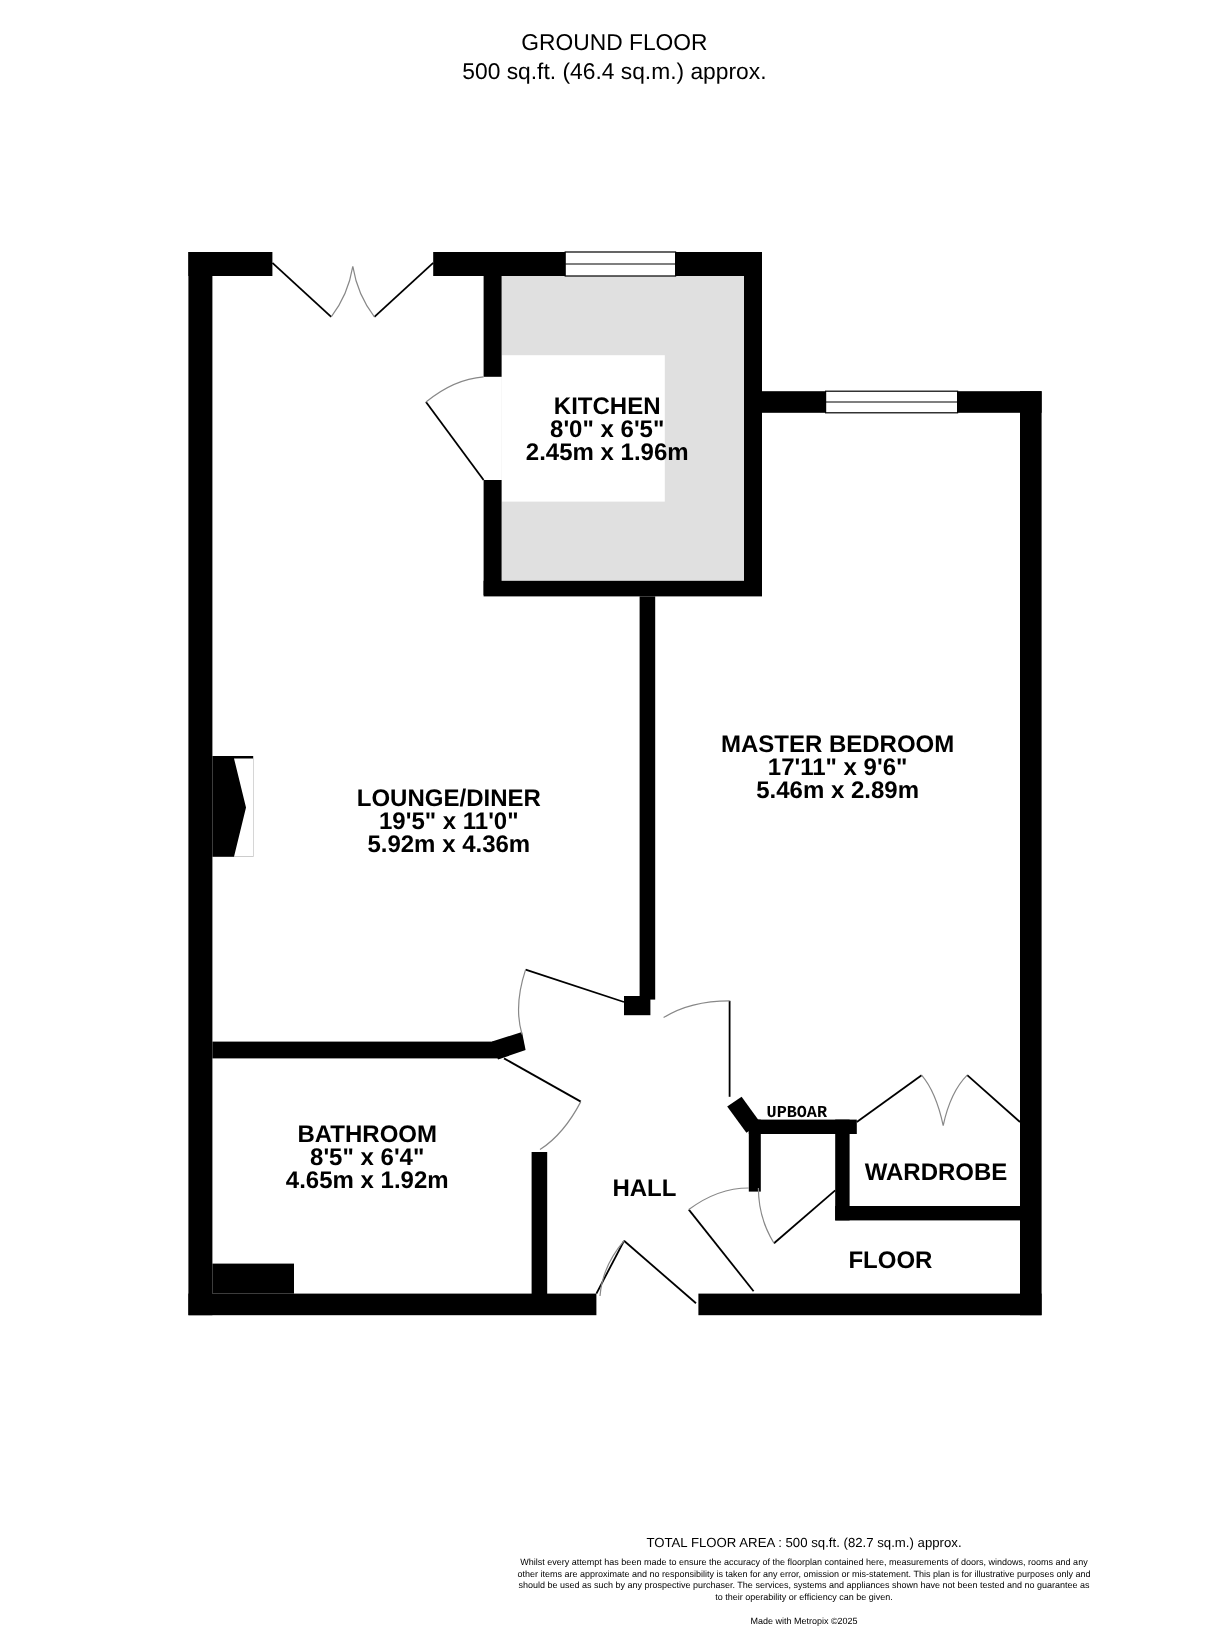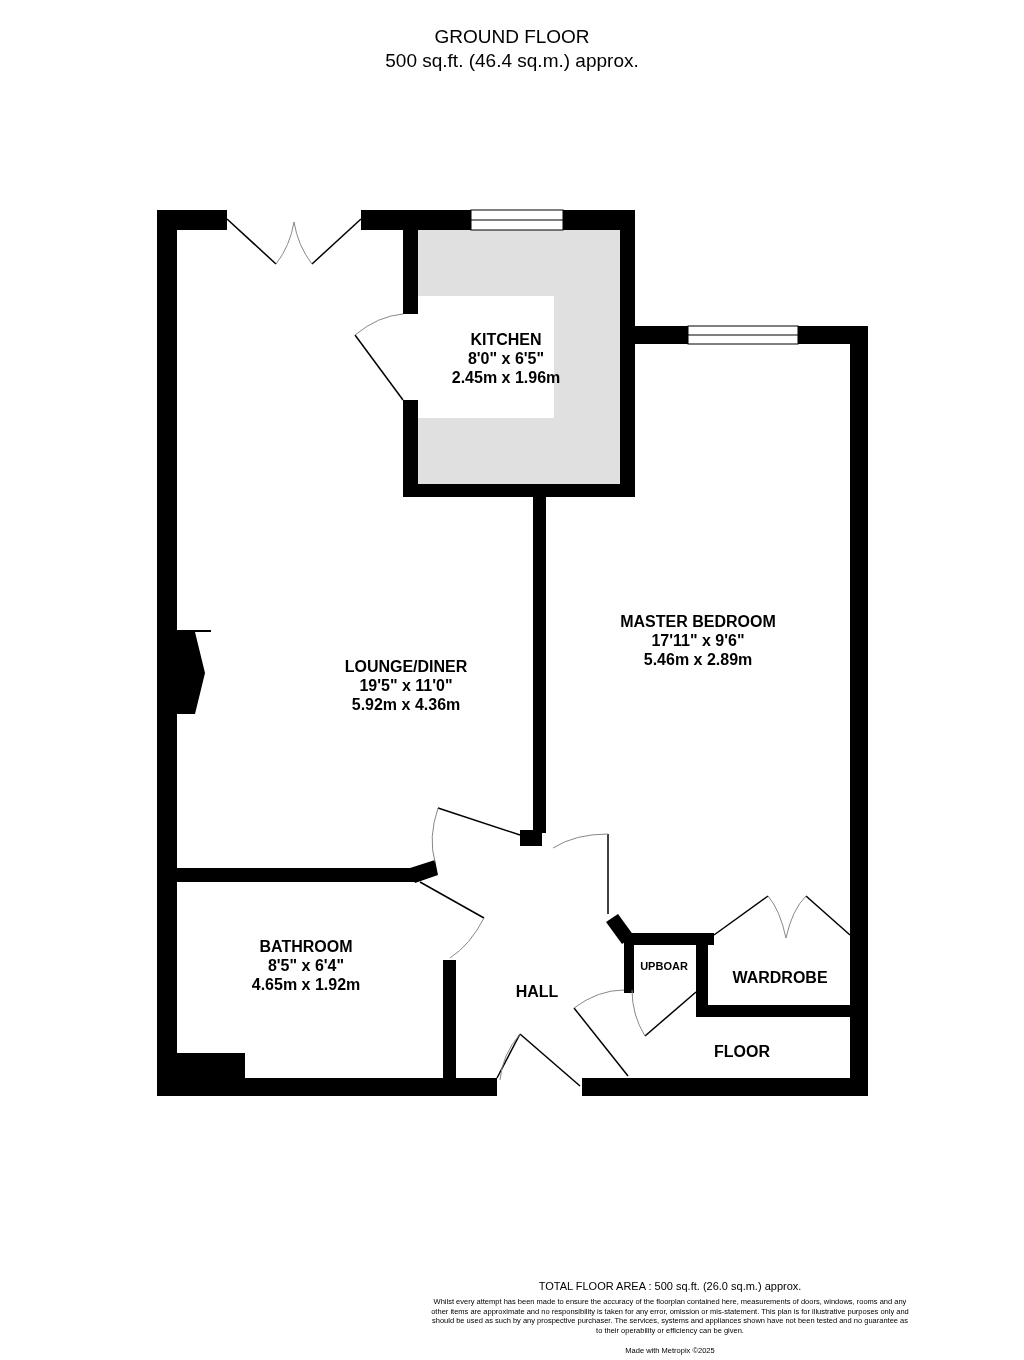--- a/index.html
+++ b/index.html
@@ -1,19 +1,19 @@
 <!DOCTYPE html>
 <html><head>
 <meta charset="utf-8">
 <style>
   html,body{margin:0;padding:0;background:#fff;}
   body{width:1024px;height:1360px;position:relative;overflow:hidden;font-family:"Liberation Sans",sans-serif;color:#000;}
   .hdr{position:absolute;left:0;width:1024px;text-align:center;font-size:19px;}
   #plan{position:absolute;left:0;top:0;}
-  .lbl{position:absolute;text-align:center;font-weight:bold;font-size:16px;line-height:19px;white-space:nowrap;transform:translateX(-50%);}
+  .lbl{position:absolute;text-align:center;font-weight:bold;font-size:20px;line-height:19px;white-space:nowrap;transform:translateX(-50%);}
   .foot{position:absolute;left:430px;width:480px;text-align:center;}
 </style>
 </head>
 <body>
 
 <div class="hdr" style="top:26px;">GROUND FLOOR</div>
 <div class="hdr" style="top:50px;">500 sq.ft. (46.4 sq.m.) approx.</div>
 
 <svg id="plan" width="1024" height="1360">
 
@@ -99,30 +99,30 @@
 <div class="lbl" style="left:506px;top:330px;">
   <div>KITCHEN</div>
   <div>8'0"  x 6'5"</div>
   <div>2.45m  x 1.96m</div>
 </div>
 <div class="lbl" style="left:698px;top:612px;text-align:center;">
   <div>MASTER BEDROOM</div>
   <div>17'11"  x 9'6"</div>
   <div>5.46m  x 2.89m</div>
 </div>
-<div class="lbl" style="left:374px;top:657px;margin-left:32px;">
+<div class="lbl" style="left:374px;top:657px;">
   <div>LOUNGE/DINER</div>
   <div>19'5"  x 11'0"</div>
   <div>5.92m  x 4.36m</div>
 </div>
 <div class="lbl" style="left:306px;top:937px;">
   <div>BATHROOM</div>
   <div>8'5"  x 6'4"</div>
   <div>4.65m  x 1.92m</div>
 </div>
 <div class="lbl" style="left:537px;top:982px;">HALL</div>
-<div class="lbl" style="left:664px;top:957px;font-size:11px;">UPBOAR</div>
+<div class="lbl" style="left:664px;top:919px;font-size:14px;font-family:Liberation Mono, monospace;">UPBOAR</div>
 <div class="lbl" style="left:780px;top:968px;">WARDROBE</div>
 <div class="lbl" style="left:742px;top:1042px;">FLOOR</div>
 
-<div class="foot" style="top:1280px;font-size:11px;">TOTAL FLOOR AREA : 500 sq.ft. (26.0 sq.m.) approx.</div>
+<div class="foot" style="top:1280px;font-size:11px;">TOTAL FLOOR AREA : 500 sq.ft. (82.7 sq.m.) approx.</div>
 <div class="foot" style="top:1297px;font-size:7.5px;line-height:9.5px;">Whilst every attempt has been made to ensure the accuracy of the floorplan contained here, measurements of doors, windows, rooms and any other items are approximate and no responsibility is taken for any error, omission or mis-statement. This plan is for illustrative purposes only and should be used as such by any prospective purchaser. The services, systems and appliances shown have not been tested and no guarantee as to their operability or efficiency can be given.</div>
 <div class="foot" style="top:1346px;font-size:7.5px;">Made with Metropix ©2025</div>
 
 </body></html>

